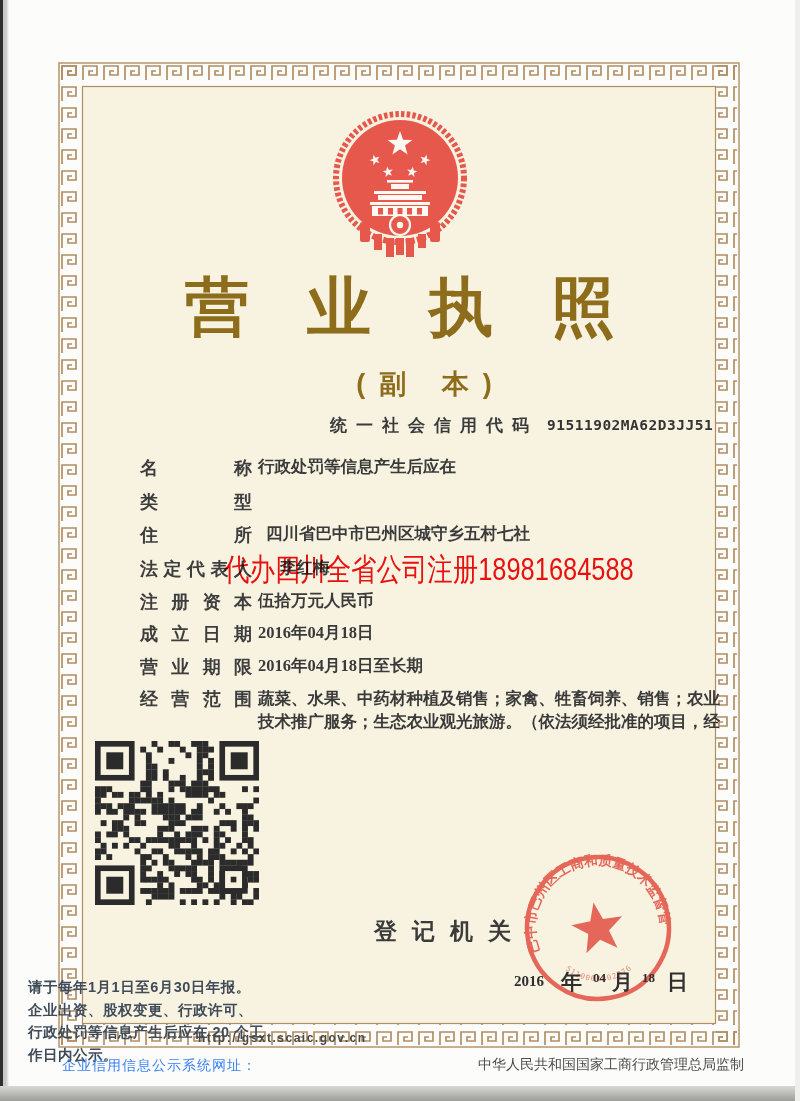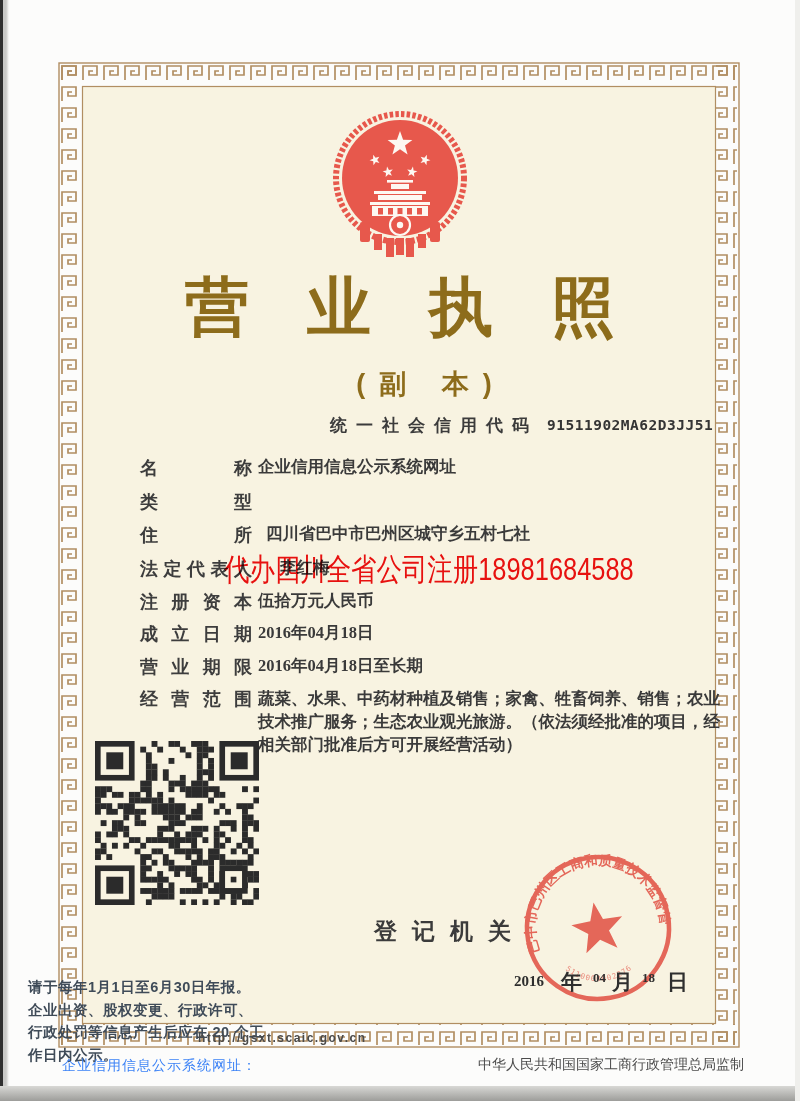--- a/index.html
+++ b/index.html
@@ -126,21 +126,21 @@
   <div class="credit">
     <span class="lab">统一社会信用代码</span>
     <span class="code">91511902MA62D3JJ51</span>
   </div>
 
   <div class="row" style="top:456px">
     <div class="flabel">
         <span>名</span>
         <span>称</span>
       </div>
-    <div class="fvalue">企业信用信息公示系统网址</div>
+    <div class="fvalue">行政处罚等信息产生后应在</div>
   </div>
   <div class="row" style="top:490px">
     <div class="flabel">
         <span>类</span>
         <span>型</span>
       </div>
   </div>
   <div class="row" style="top:523px">
     <div class="flabel">
         <span>住</span>
@@ -188,21 +188,20 @@
   <div class="row" style="top:687px;height:72px">
     <div class="flabel">
         <span>经</span>
         <span>营</span>
         <span>范</span>
         <span>围</span>
       </div>
     <div class="fvalue">
       <div class="scope-line">蔬菜、水果、中药材种植及销售；家禽、牲畜饲养、销售；农业</div>
       <div class="scope-line">技术推广服务；生态农业观光旅游。（依法须经批准的项目，经</div>
-      <div class="scope-line">相关部门批准后方可开展经营活动）</div>
     </div>
   </div>
 
   <div class="watermark">代办四川全省公司注册18981684588</div>
 
   <svg class="qr" id="qr-svg" viewBox="0 0 164 164">
       <rect x="56.55172413793103" y="0" width="5.881379310344828" height="5.881379310344828" fill="#2b2b2b"></rect>
       <rect x="73.51724137931035" y="0" width="5.881379310344828" height="5.881379310344828" fill="#2b2b2b"></rect>
       <rect x="79.17241379310344" y="0" width="5.881379310344828" height="5.881379310344828" fill="#2b2b2b"></rect>
       <rect x="96.13793103448276" y="0" width="5.881379310344828" height="5.881379310344828" fill="#2b2b2b"></rect>

